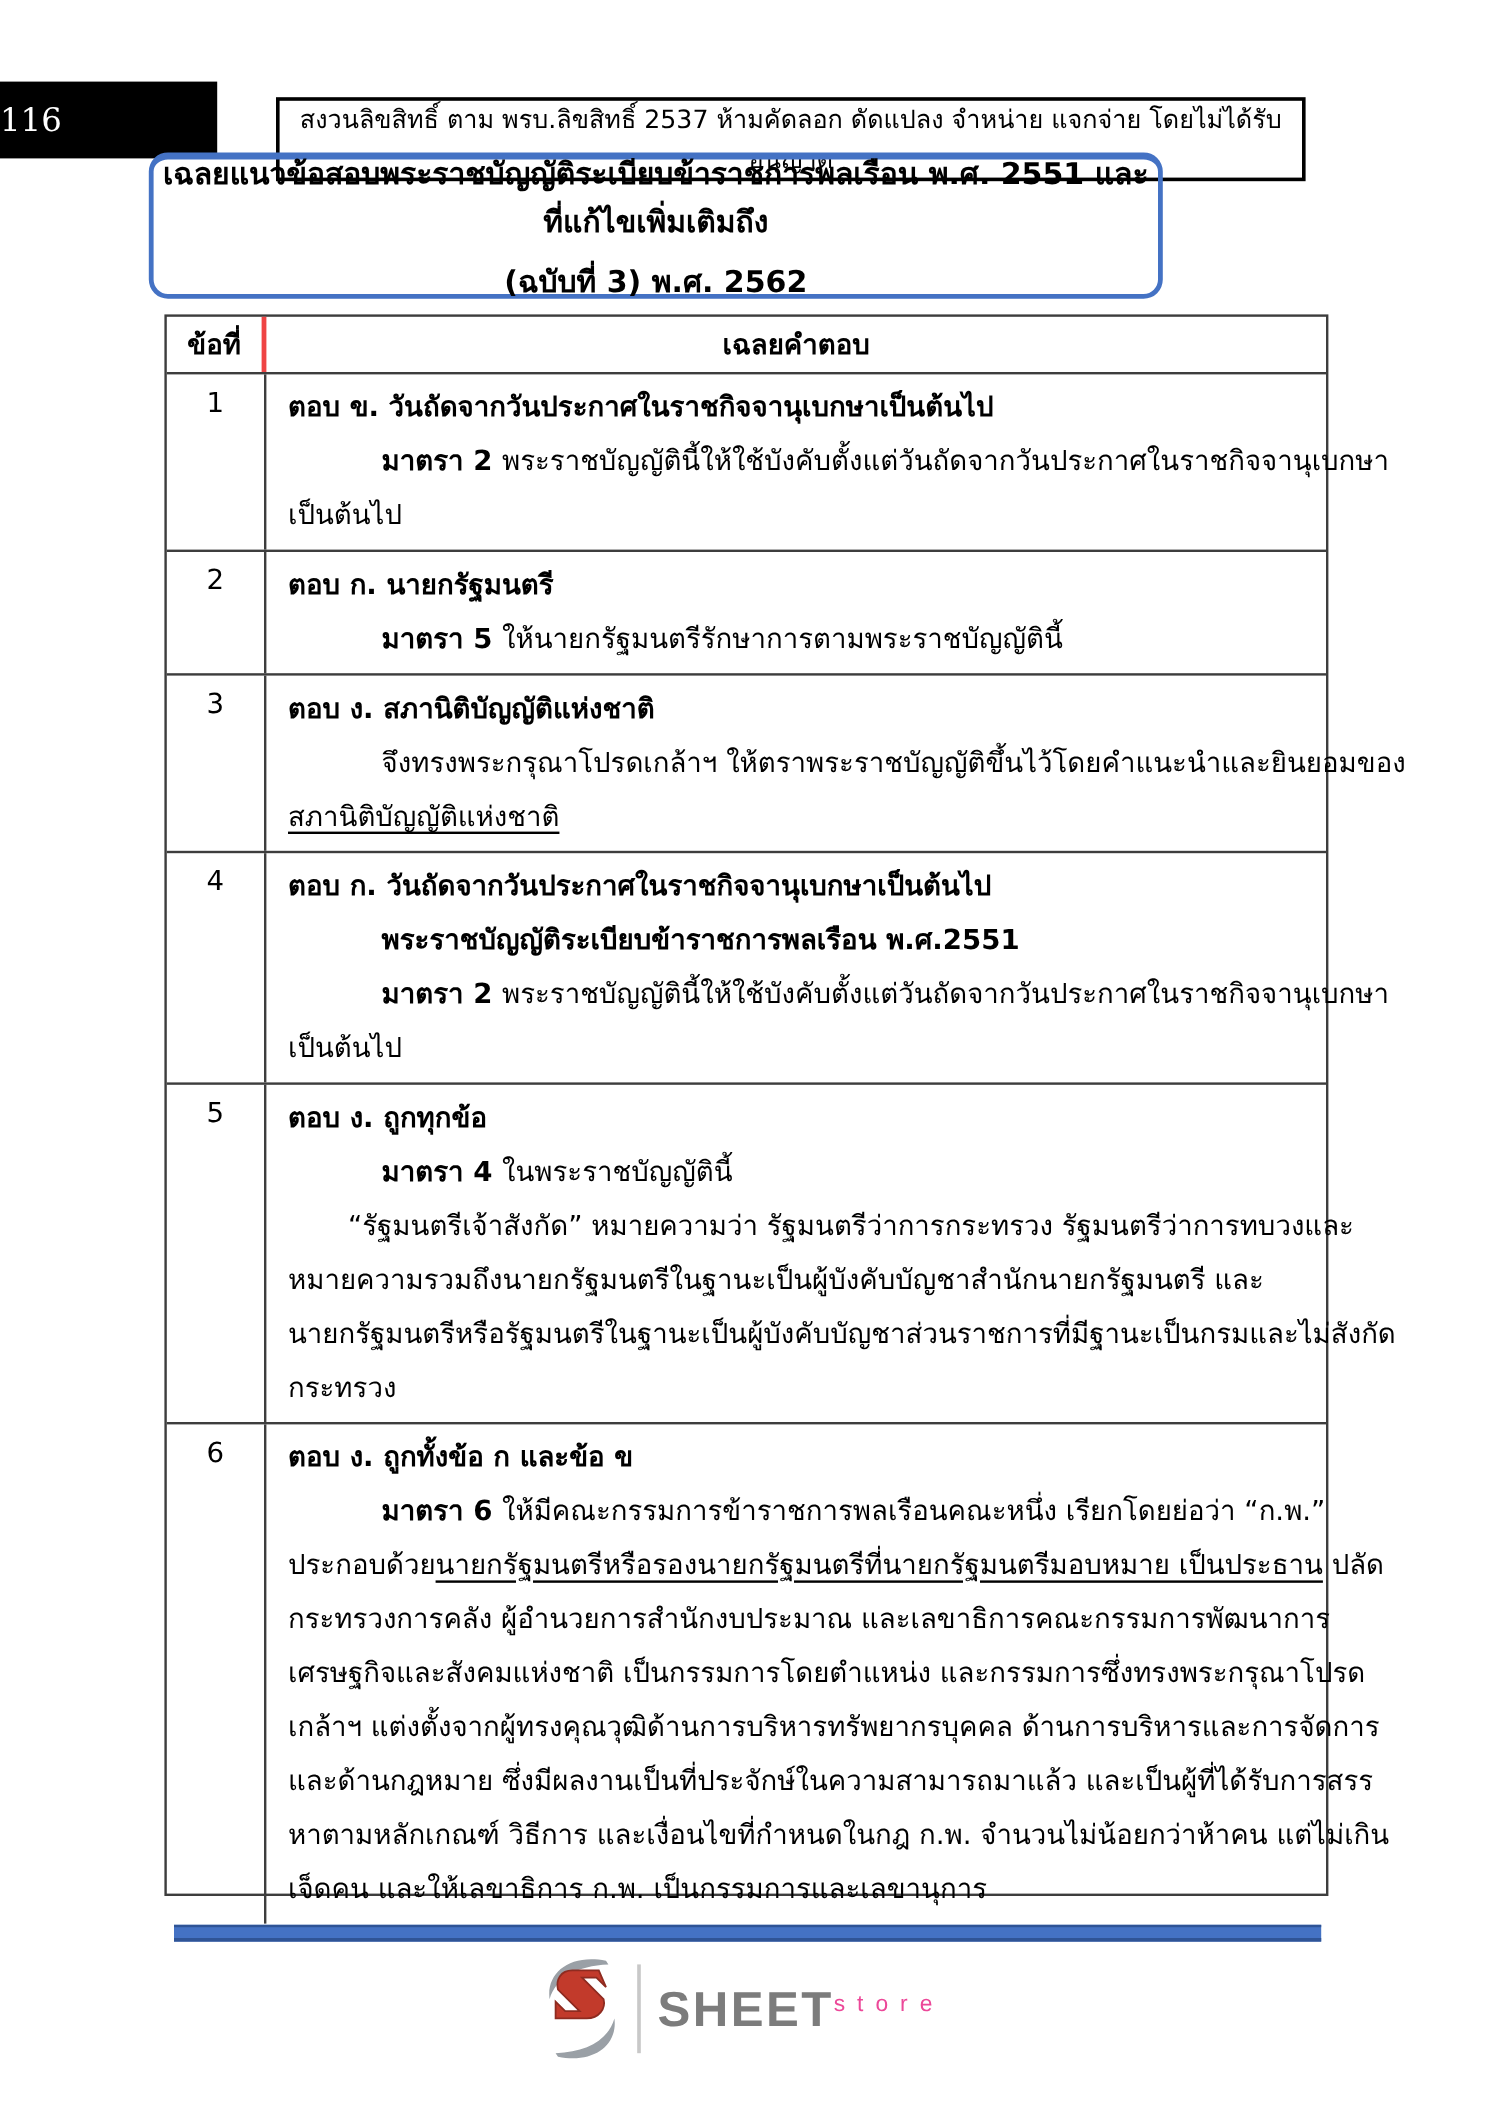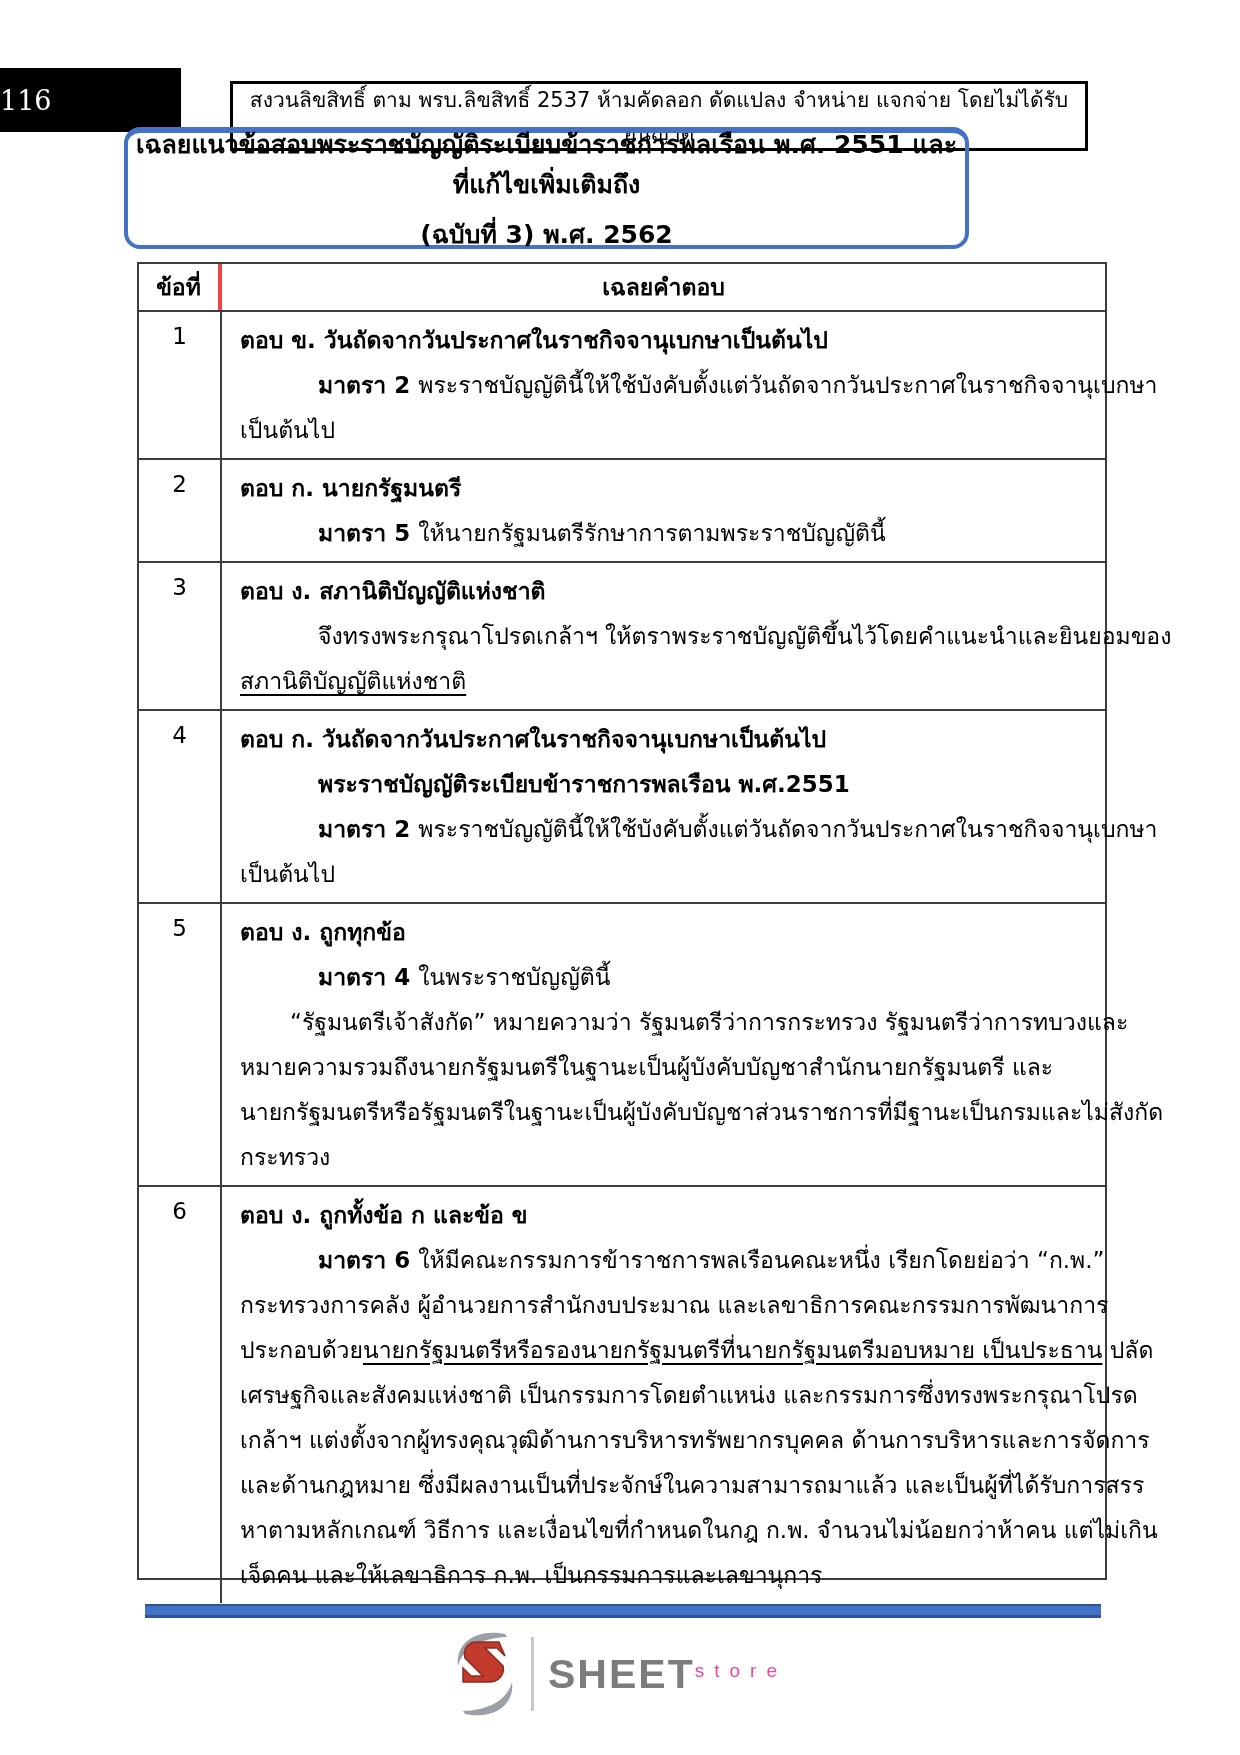--- a/index.html
+++ b/index.html
@@ -141,22 +141,22 @@
           <div class="line"><span class="">หมายความรวมถึงนายกรัฐมนตรีในฐานะเป็นผู้บังคับบัญชาสำนักนายกรัฐมนตรี และ</span></div>
           <div class="line"><span class="">นายกรัฐมนตรีหรือรัฐมนตรีในฐานะเป็นผู้บังคับบัญชาส่วนราชการที่มีฐานะเป็นกรมและไม่สังกัด</span></div>
           <div class="line"><span class="">กระทรวง</span></div>
         </div>
       </div>
       <div class="trow">
         <div class="cell-no">6</div>
         <div class="cell-ans">
           <div class="line"><span class="b ">ตอบ ง. ถูกทั้งข้อ ก และข้อ ข</span></div>
           <div class="line ind1"><span class="b ">มาตรา 6 </span><span class="">ให้มีคณะกรรมการข้าราชการพลเรือนคณะหนึ่ง เรียกโดยย่อว่า “ก.พ.”</span></div>
+          <div class="line"><span class="">ประกอบด้วย</span><span class="u">นายกรัฐมนตรีหรือรองนายกรัฐมนตรีที่นายกรัฐมนตรีมอบหมาย เป็นประธาน</span><span class=""> ปลัด</span></div>
           <div class="line"><span class="">กระทรวงการคลัง ผู้อำนวยการสำนักงบประมาณ และเลขาธิการคณะกรรมการพัฒนาการ</span></div>
-          <div class="line"><span class="">ประกอบด้วย</span><span class="u">นายกรัฐมนตรีหรือรองนายกรัฐมนตรีที่นายกรัฐมนตรีมอบหมาย เป็นประธาน</span><span class=""> ปลัด</span></div>
           <div class="line"><span class="">เศรษฐกิจและสังคมแห่งชาติ เป็นกรรมการโดยตำแหน่ง และกรรมการซึ่งทรงพระกรุณาโปรด</span></div>
           <div class="line"><span class="">เกล้าฯ แต่งตั้งจากผู้ทรงคุณวุฒิด้านการบริหารทรัพยากรบุคคล ด้านการบริหารและการจัดการ</span></div>
           <div class="line"><span class="">และด้านกฎหมาย ซึ่งมีผลงานเป็นที่ประจักษ์ในความสามารถมาแล้ว และเป็นผู้ที่ได้รับการสรร</span></div>
           <div class="line"><span class="">หาตามหลักเกณฑ์ วิธีการ และเงื่อนไขที่กำหนดในกฎ ก.พ. จำนวนไม่น้อยกว่าห้าคน แต่ไม่เกิน</span></div>
           <div class="line"><span class="">เจ็ดคน และให้เลขาธิการ ก.พ. เป็นกรรมการและเลขานุการ</span></div>
         </div>
       </div>
     </div>
 
   <div class="footer-bar" id="footer-bar" style="background: rgb(68, 114, 196);"></div>

